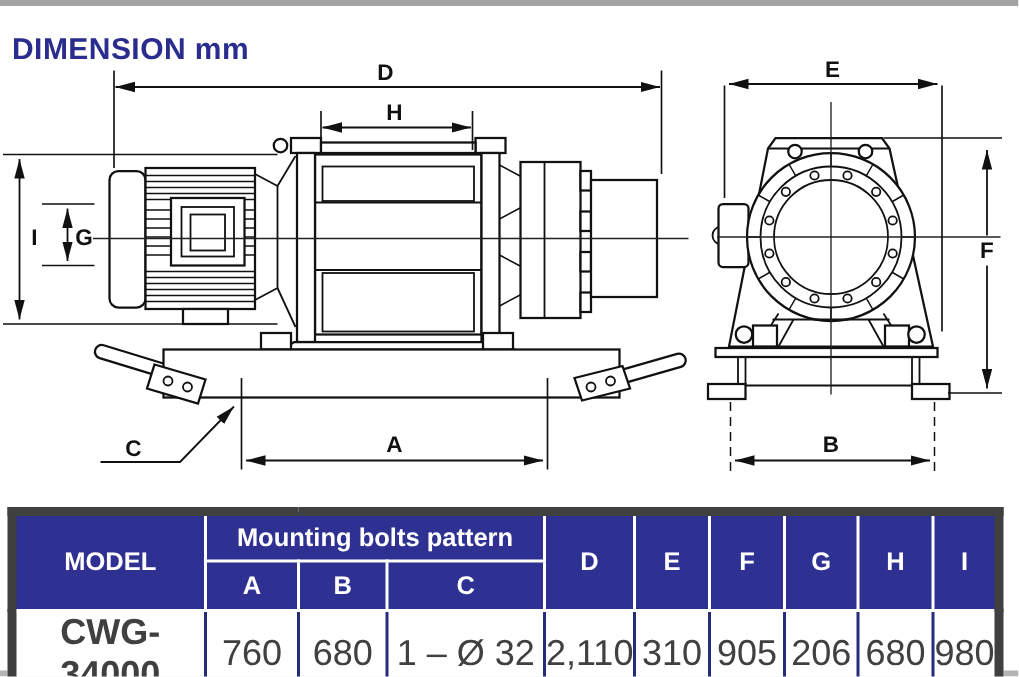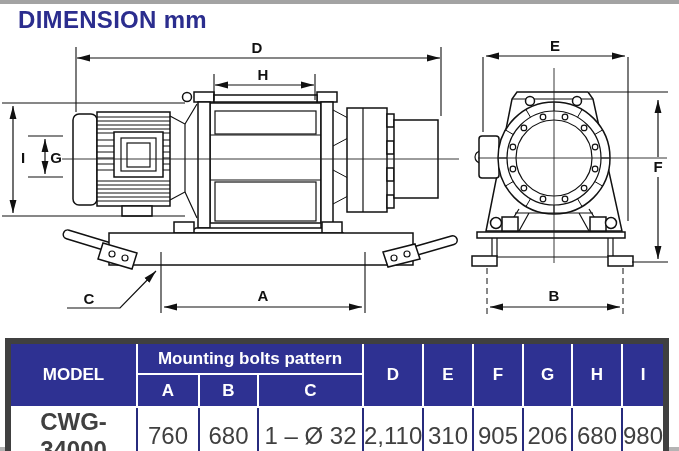--- a/index.html
+++ b/index.html
@@ -1,22 +1,22 @@
 <!DOCTYPE html>
 <html><head>
 <meta charset="utf-8">
 <style>
   html,body{margin:0;padding:0;background:#fff;}
   body{width:679px;height:451px;position:relative;overflow:hidden;
        font-family:"Liberation Sans","DejaVu Sans",sans-serif;}
   .edge-strip{position:absolute;left:0;width:679px;background:#a3a3a3;}
   #edge-top{top:0;height:4px;}
   #edge-bottom{bottom:0;height:4px;background:#b4b4b4;}
-  #title{position:absolute;left:8px;top:6px;font-size:24px;font-weight:bold;
-         color:#2b2d8e;letter-spacing:0.3px;margin-left:10px;}
+  #title{position:absolute;left:8px;top:22px;font-size:20px;font-weight:bold;
+         color:#2b2d8e;letter-spacing:0.3px;}
   #drawing{position:absolute;left:0;top:0;}
   
   #spec-table-wrap{position:absolute;left:5px;top:338px;width:664px;}
   table.spec{border-collapse:collapse;width:664px;table-layout:fixed;
              border:6px solid #404040;background:#fff;}
   table.spec th{background:#2e3192;color:#fff;font-weight:bold;font-size:17px;
                 border:2px solid #fff;padding:0;text-align:center;}
   table.spec td{background:#fff;color:#404040;font-size:24px;border:2px solid #272b7d;
                 padding:0;text-align:center;height:31px;}
   td.model-cell{font-weight:bold;font-size:17px;}

